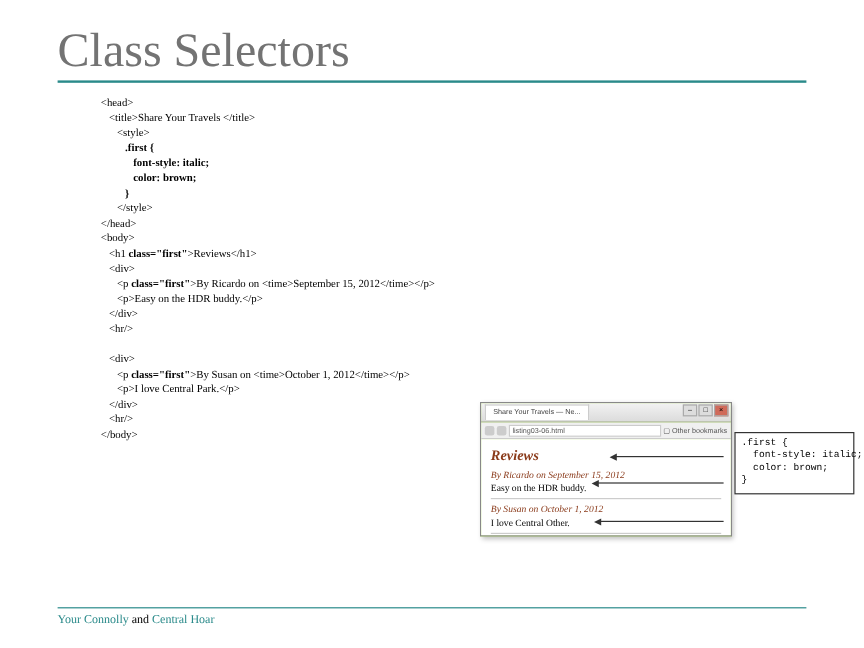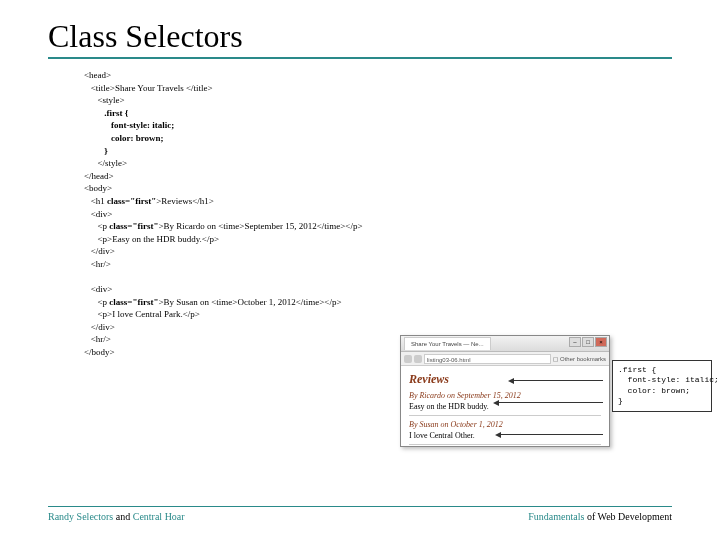--- a/index.html
+++ b/index.html
@@ -10,24 +10,24 @@
     font-family: Georgia, 'Times New Roman', serif;
     position: relative;
     overflow: hidden;
   }
   .slide {
     padding: 18px 48px 0 48px;
     height: 100%;
     position: relative;
   }
   h1.title {
-    font-size: 32px;
+    font-size: 40px;
     font-weight: normal;
     font-family: Georgia, serif;
-    color: #000000;
+    color: #737373;
     margin-bottom: 2px;
   }
   .rule {
     border: none;
     border-top: 2px solid #2a8a8a;
     margin-bottom: 10px;
   }
   .code-block {
     font-family: Liberation Serif, serif;
     font-size: 9px;
@@ -248,20 +248,17 @@
 
   <div class="callout">.first {
   font-style: italic;
   color: brown;
 }</div>
 
   <div class="footer">
     <hr class="footer-rule">
     <div class="footer-row">
       <div>
-        <span class="teal">Randy Selectors</span><span> and </span><span class="teal">Central Hoar</span>
-      </div>
-      <div>
-        <span class="teal">Fundamentals</span><span> of Web Development</span>
+        <span class="teal">Your Connolly</span><span> and </span><span class="teal">Central Hoar</span>
       </div>
     </div>
   </div>
 </div>
 
 </body></html>

